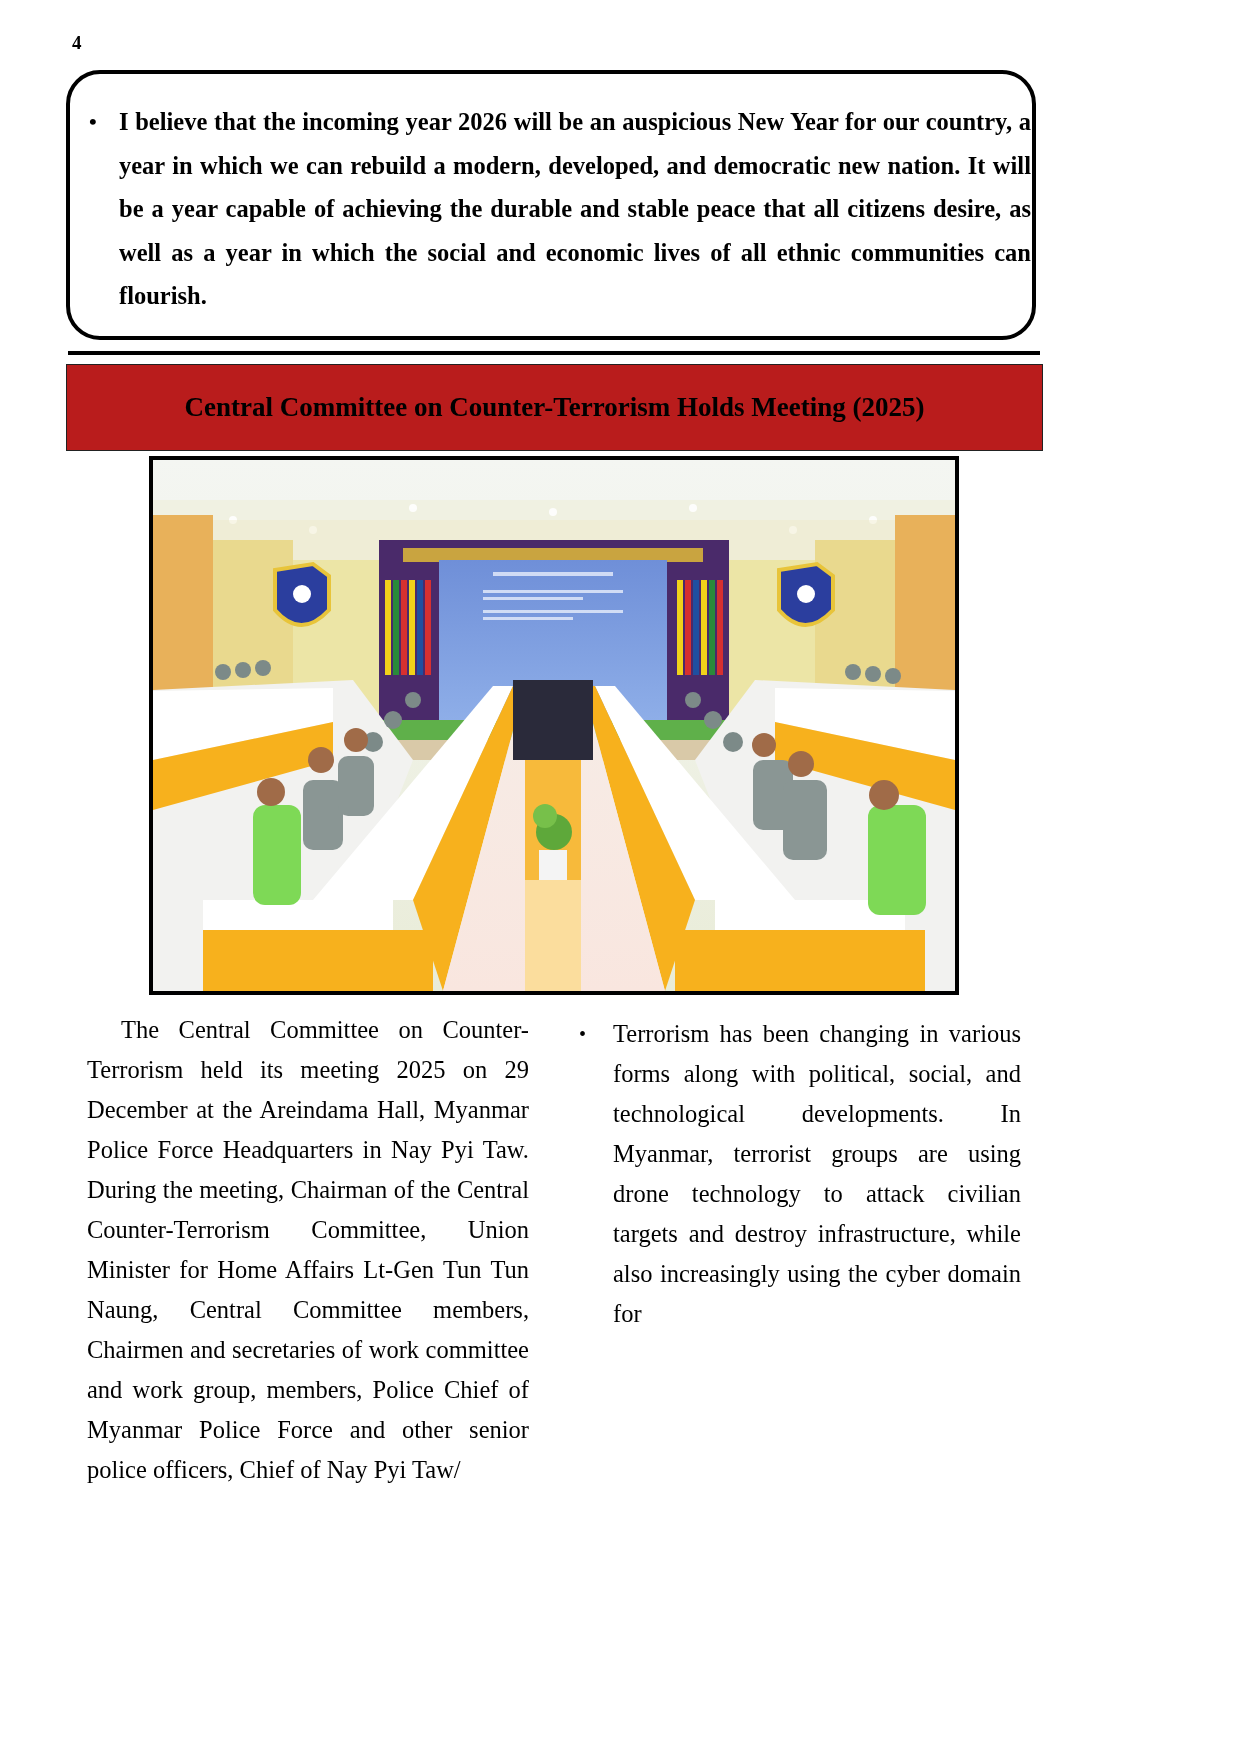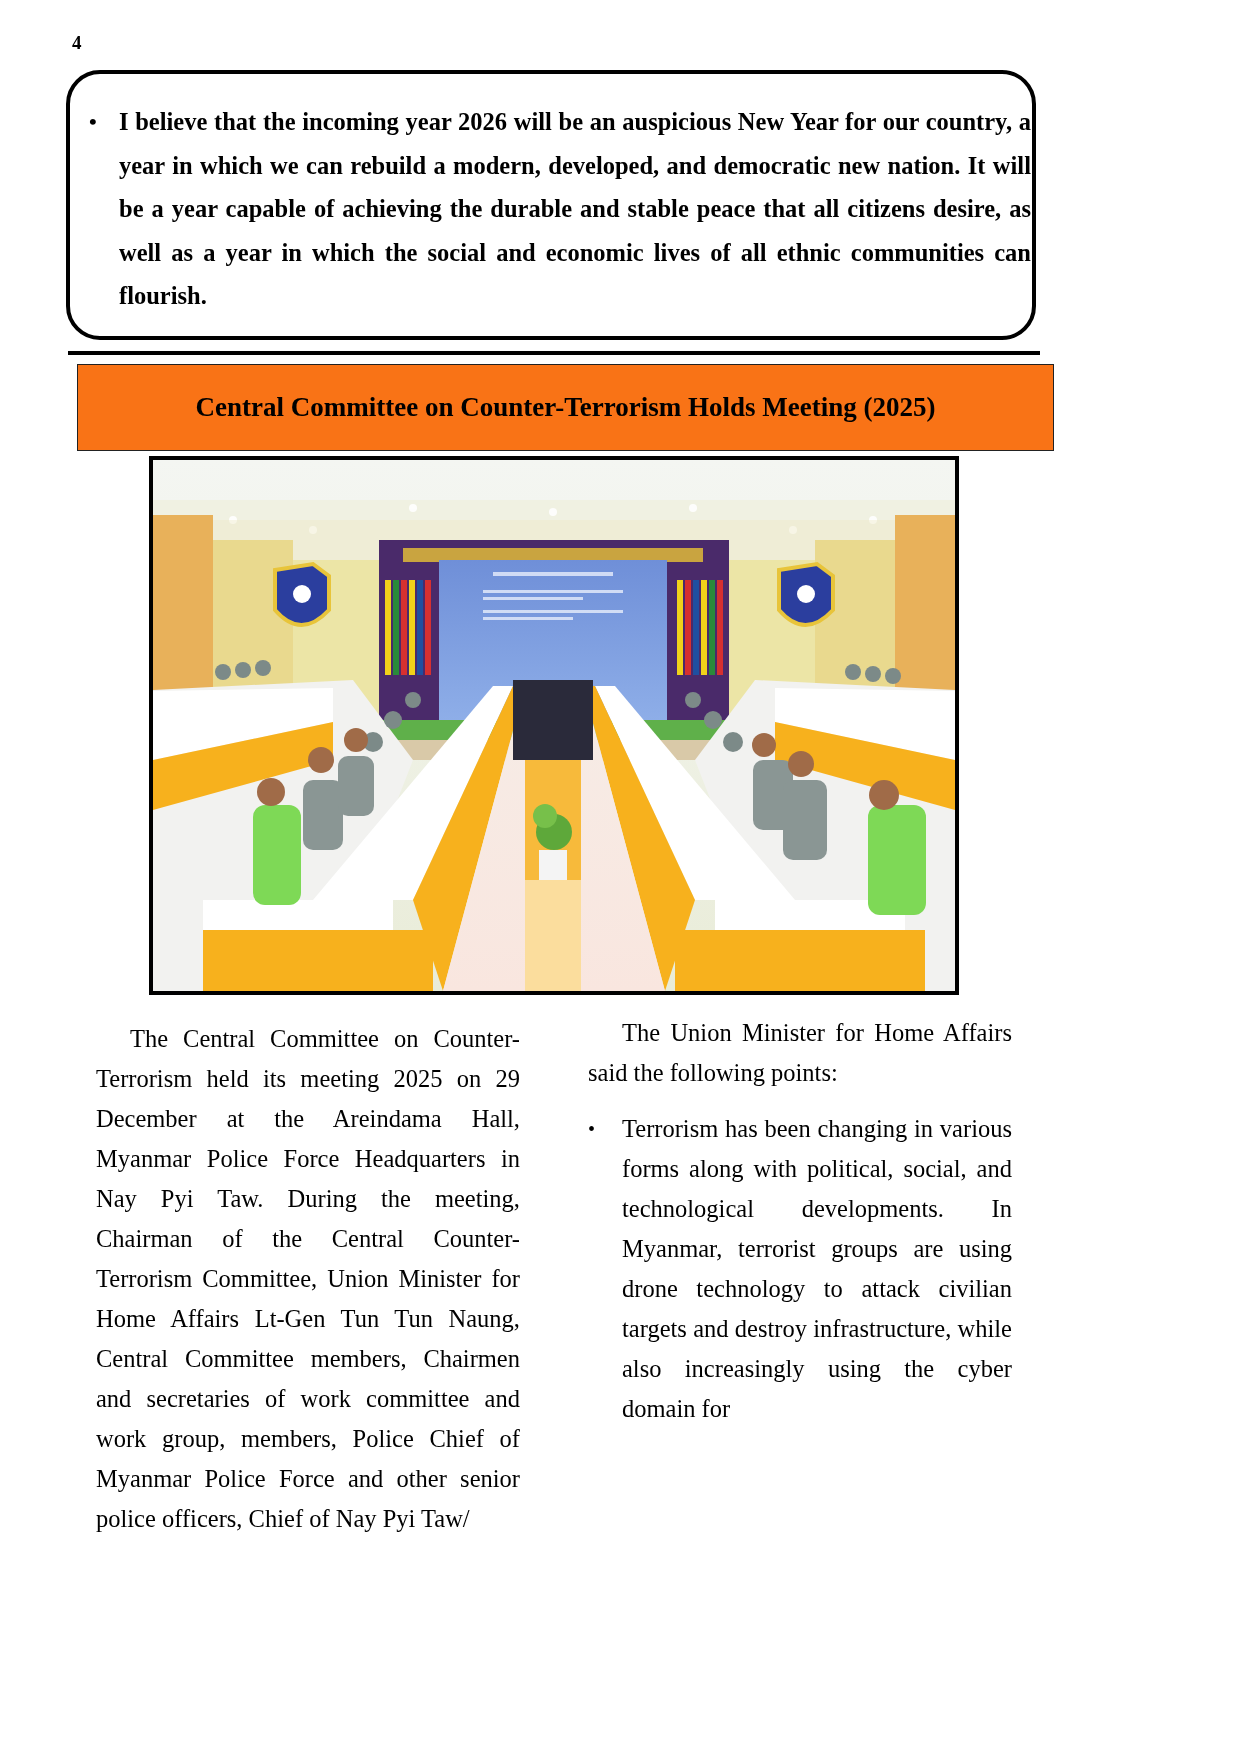--- a/index.html
+++ b/index.html
@@ -2,25 +2,25 @@
 <html><head>
 <meta charset="utf-8">
 <style>
   html, body { margin:0; padding:0; background:#ffffff; }
   body { width:1241px; height:1755px; position:relative; overflow:hidden; font-family:"Liberation Serif", serif; color:#000; }
   .page-num { position:absolute; left:72px; top:32px; font-size:19px; font-weight:bold; }
   .quote-box { position:absolute; left:66px; top:70px; width:970px; height:270px; border:4px solid #000; border-radius:34px; box-sizing:border-box; }
   .quote-item { position:absolute; left:49px; top:26px; width:912px; font-size:24.5px; font-weight:bold; line-height:43.5px; text-align:justify; }
   .quote-item .bullet { position:absolute; left:-30px; top:0; font-size:22px; }
   .rule { position:absolute; left:68px; top:351px; width:972px; height:4px; background:#000; }
-  .banner { position:absolute; left:77px; top:364px; width:977px; height:87px; background:#f97316; border:1.5px solid #222; box-sizing:border-box; display:flex; align-items:center; justify-content:center; }
+  .banner { position:absolute; left:66px; top:364px; width:977px; height:87px; background:#b91c1c; border:1.5px solid #222; box-sizing:border-box; display:flex; align-items:center; justify-content:center; }
   .banner-title { font-size:27px; font-weight:bold; }
   .photo { position:absolute; left:149px; top:456px; width:810px; height:539px; border:4px solid #000; box-sizing:border-box; overflow:hidden; background:#f4f1e0; }
   .col { position:absolute; top:1003px; font-size:24.5px; line-height:40px; text-align:justify; }
-  .col p { margin:16px; }
+  .col p { margin:7px; }
   .col-left { left:80px; width:456px; }
   .col-right { left:572px; width:456px; }
   .indent { text-indent:34px; }
   .gap { margin-top:10px !important; }
   .bul { position:relative; padding-left:34px; margin-top:11px !important; }
   .bul .b { position:absolute; left:0; top:0; font-size:20px; }
 </style>
 </head>
 <body>
 
@@ -161,18 +161,17 @@
         <circle cx="731" cy="335" r="15"></circle>
     </g>
   </svg>
 </div>
 
 <div class="col col-left">
   <p class="indent">The Central Committee on Counter-Terrorism held its meeting 2025 on 29 December at the Areindama Hall, Myanmar Police Force Headquarters in Nay Pyi Taw. During the meeting, Chairman of the Central Counter-Terrorism Committee, Union Minister for Home Affairs Lt-Gen Tun Tun Naung, Central Committee members, Chairmen and secretaries of work committee and work group, members, Police Chief of Myanmar Police Force and other senior police officers, Chief of Nay Pyi Taw/</p>
 </div>
 
 <div class="col col-right">
-  <p class="indent gap">The Union Minister for Home Affairs said the following points:</p>
   <p class="bul">
     <span class="b">•</span>
     <span>Terrorism has been changing in various forms along with political, social, and technological developments. In Myanmar, terrorist groups are using drone technology to attack civilian targets and destroy infrastructure, while also increasingly using the cyber domain for</span>
   </p>
 </div>
 
 </body></html>

